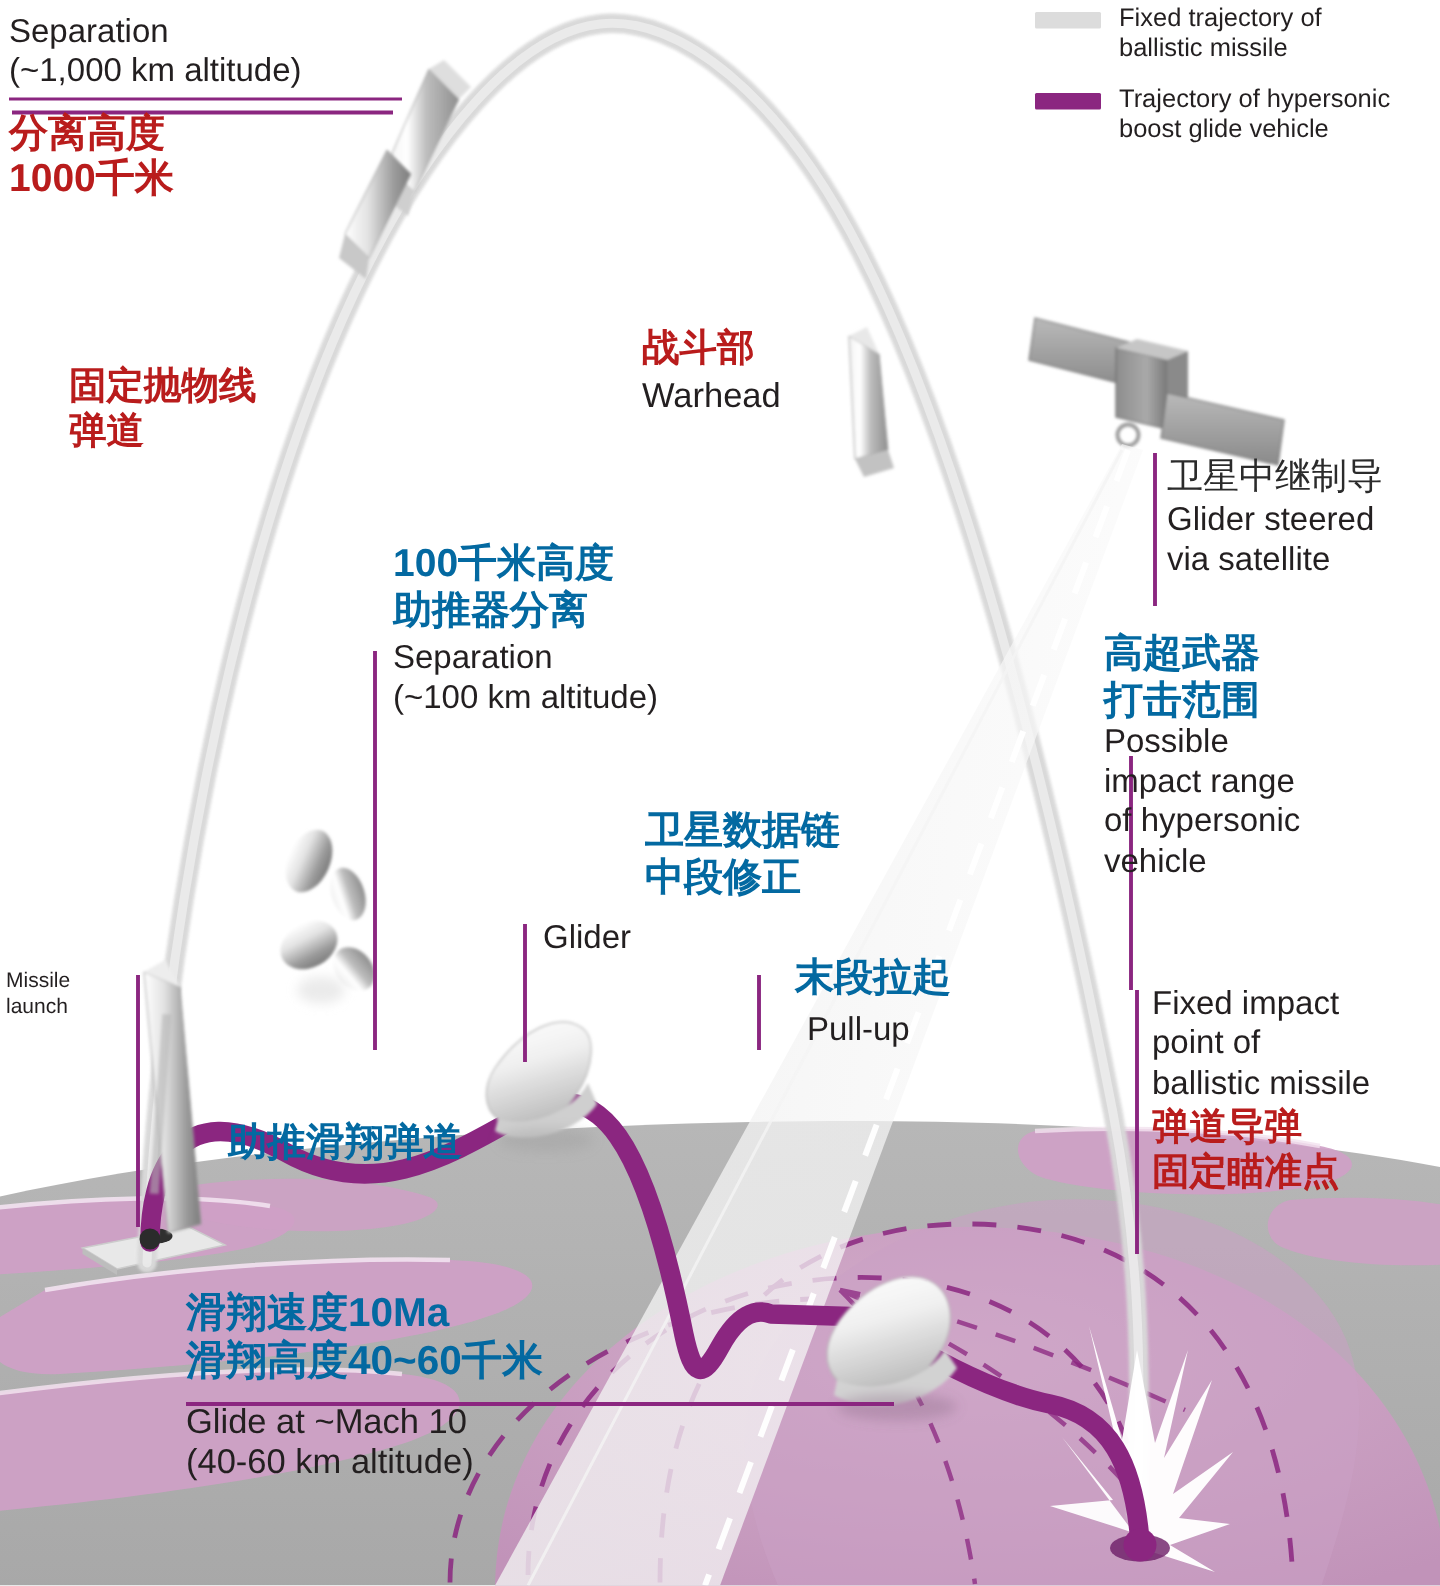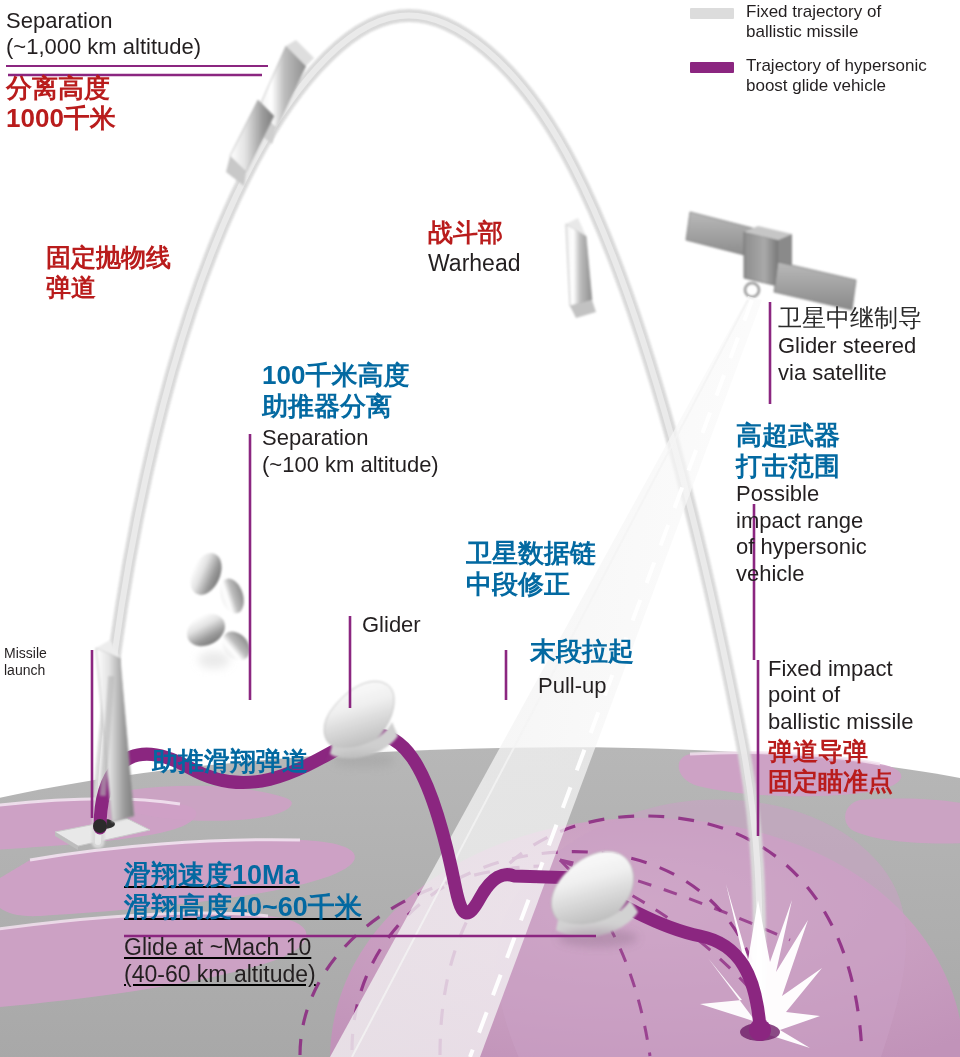--- a/index.html
+++ b/index.html
@@ -323,21 +323,21 @@
   </div>
 
   <div class="anno" style="left:768px;top:656px;width:200px;">
     <div class="en" style="font-size:22px;">Fixed impact
 point of
 ballistic missile</div>
     <div class="cn cn-green" style="font-size:25px;margin-top:2px;">弹道导弹
 固定瞄准点</div>
   </div>
 
-  <div class="anno" style="left:430px;top:538px;width:220px;margin-left:36px;">
+  <div class="anno" style="left:430px;top:538px;width:220px;">
     <div class="cn cn-red" style="font-size:26px;">卫星数据链
 中段修正</div>
   </div>
 
   <div class="anno" style="left:530px;top:636px;width:160px;">
     <div class="cn cn-red" style="font-size:26px;">末段拉起</div>
     <div class="en" style="font-size:22px;margin:6px 0 0 8px;">Pull-up</div>
   </div>
 
   <div class="anno" style="left:362px;top:612px;width:120px;">
@@ -346,20 +346,20 @@
 
   <div class="anno" style="left:4px;top:645px;width:110px;">
     <div class="en" style="font-size:14px;">Missile
 launch</div>
   </div>
 
   <div class="anno" style="left:152px;top:746px;width:300px;">
     <div class="cn cn-red" style="font-size:26px;">助推滑翔弹道</div>
   </div>
 
-  <div class="anno" style="left:124px;top:860px;width:400px;text-decoration:underline;">
+  <div class="anno" style="left:124px;top:860px;width:400px;">
     <div class="cn cn-red" style="font-size:27px;">滑翔速度10Ma
 滑翔高度40~60千米</div>
     <div class="en" style="font-size:23px;margin-top:10px;">Glide at ~Mach 10
 (40-60 km altitude)</div>
   </div>
 
 </div>
 
 </body></html>

